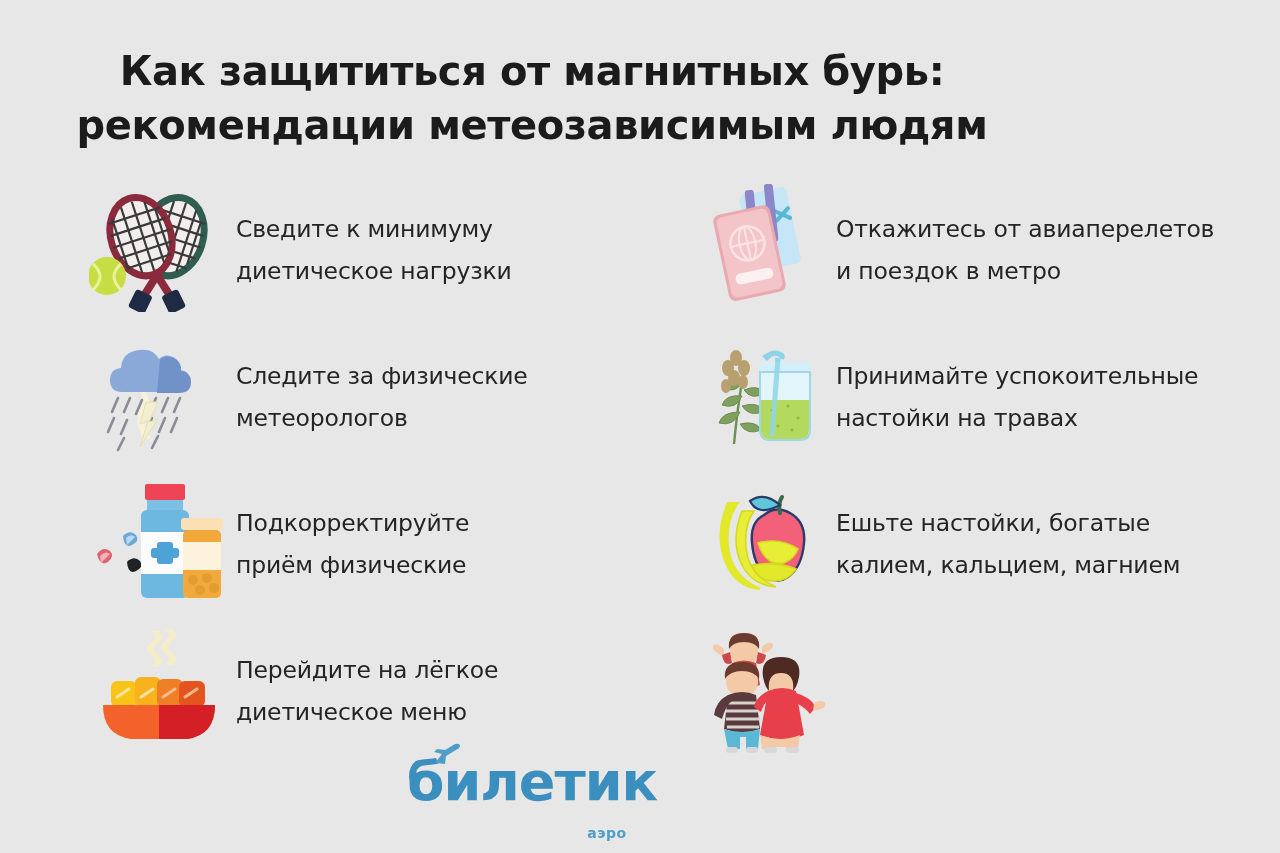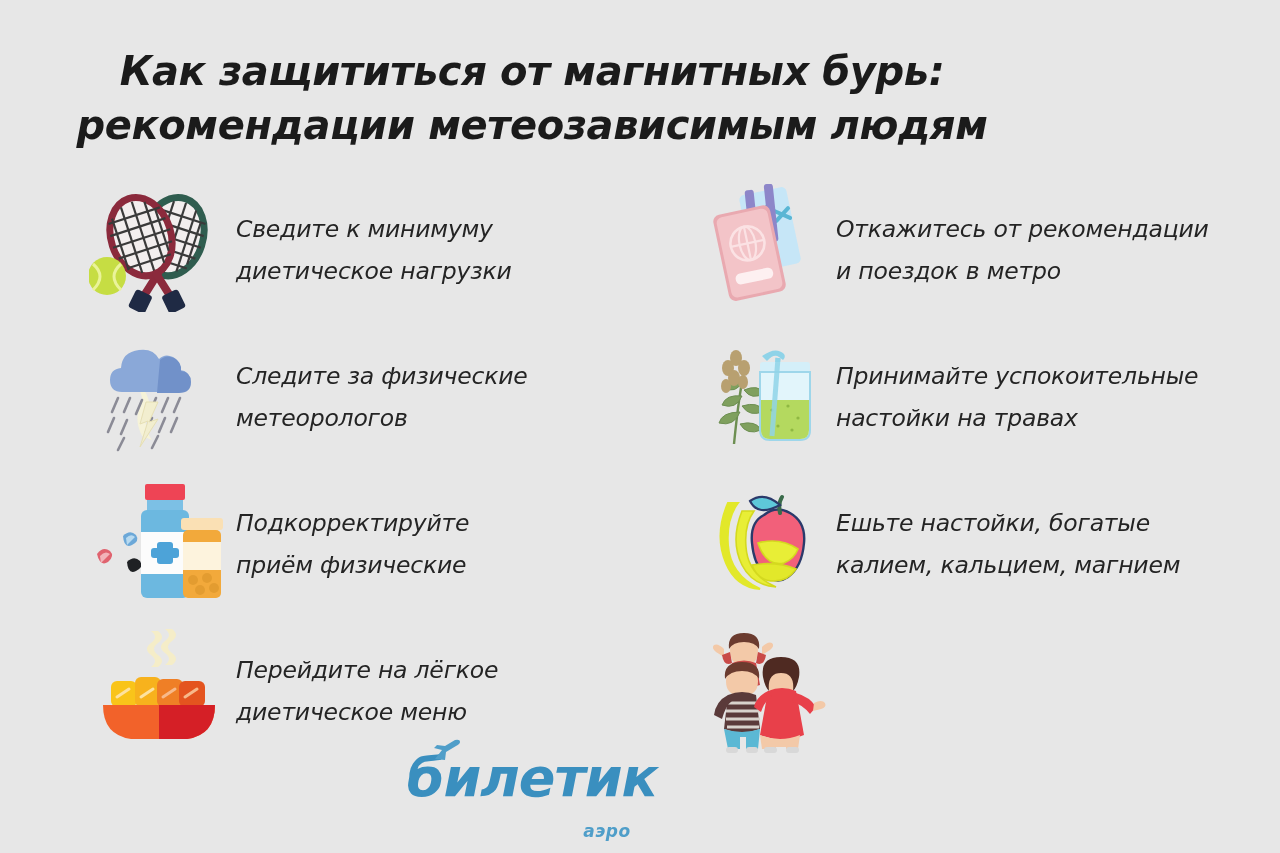--- a/index.html
+++ b/index.html
@@ -13,21 +13,20 @@
     font-family: "Liberation Sans", sans-serif;
     overflow: hidden;
     position: relative;
   }
 
   .page {
     width: 1064px;
     height: 853px;
     position: relative;
     box-sizing: border-box;
-    font-style: italic;
   }
 
   
   .title-block {
     padding-top: 44px;
     text-align: center;
   }
   .title-line {
     font-family: "DejaVu Sans", sans-serif;
     font-weight: 700;
@@ -98,21 +97,21 @@
     letter-spacing: -1px;
   }
   .logo-plane {
     position: absolute;
     left: 26px;
     top: -10px;
   }
   .logo-sub {
     font-family: "DejaVu Sans", sans-serif;
     font-weight: 700;
-    font-size: 17px;
+    font-size: 14px;
     color: #4f9ec9;
     letter-spacing: 0.5px;
     margin-top: -6px;
     margin-left: 150px;
   }
 </style>
 </head>
 <body style="background: rgb(231, 231, 231);">
 
 <div class="page">
@@ -188,21 +187,21 @@
             <rect x="18" y="22" width="58" height="88" rx="7" fill="#e9a9b0"></rect>
             <rect x="21" y="25" width="52" height="82" rx="6" fill="#f3c4c8"></rect>
             <circle cx="47" cy="56" r="17" fill="none" stroke="#fbe2e4" stroke-width="2.6"></circle>
             <path d="M30 56 h34 M47 39 v34" stroke="#fbe2e4" stroke-width="2.2" fill="none"></path>
             <ellipse cx="47" cy="56" rx="8" ry="17" fill="none" stroke="#fbe2e4" stroke-width="2.2"></ellipse>
             <rect x="28" y="84" width="38" height="11" rx="5" fill="#fdf0f1"></rect>
           </g>
         </svg>
       </div>
       <div class="tip-text">
-        <span>Откажитесь от рекомендации</span>
+        <span>Откажитесь от авиаперелетов</span>
         <span class="l2">и поездок в метро</span>
       </div>
     </div>
 
     <div class="tip col-left">
       <div class="tip-icon">
         <svg width="130" height="128" viewBox="0 0 130 128">
           <g>
             <path d="M44 48 q16 22 10 34 q-6 12 4 26 l-10 -4 q-8 -16 -2 -28 q6 -12 -6 -26 z" fill="#f7f3d8" opacity="0.95"></path>
           </g>

